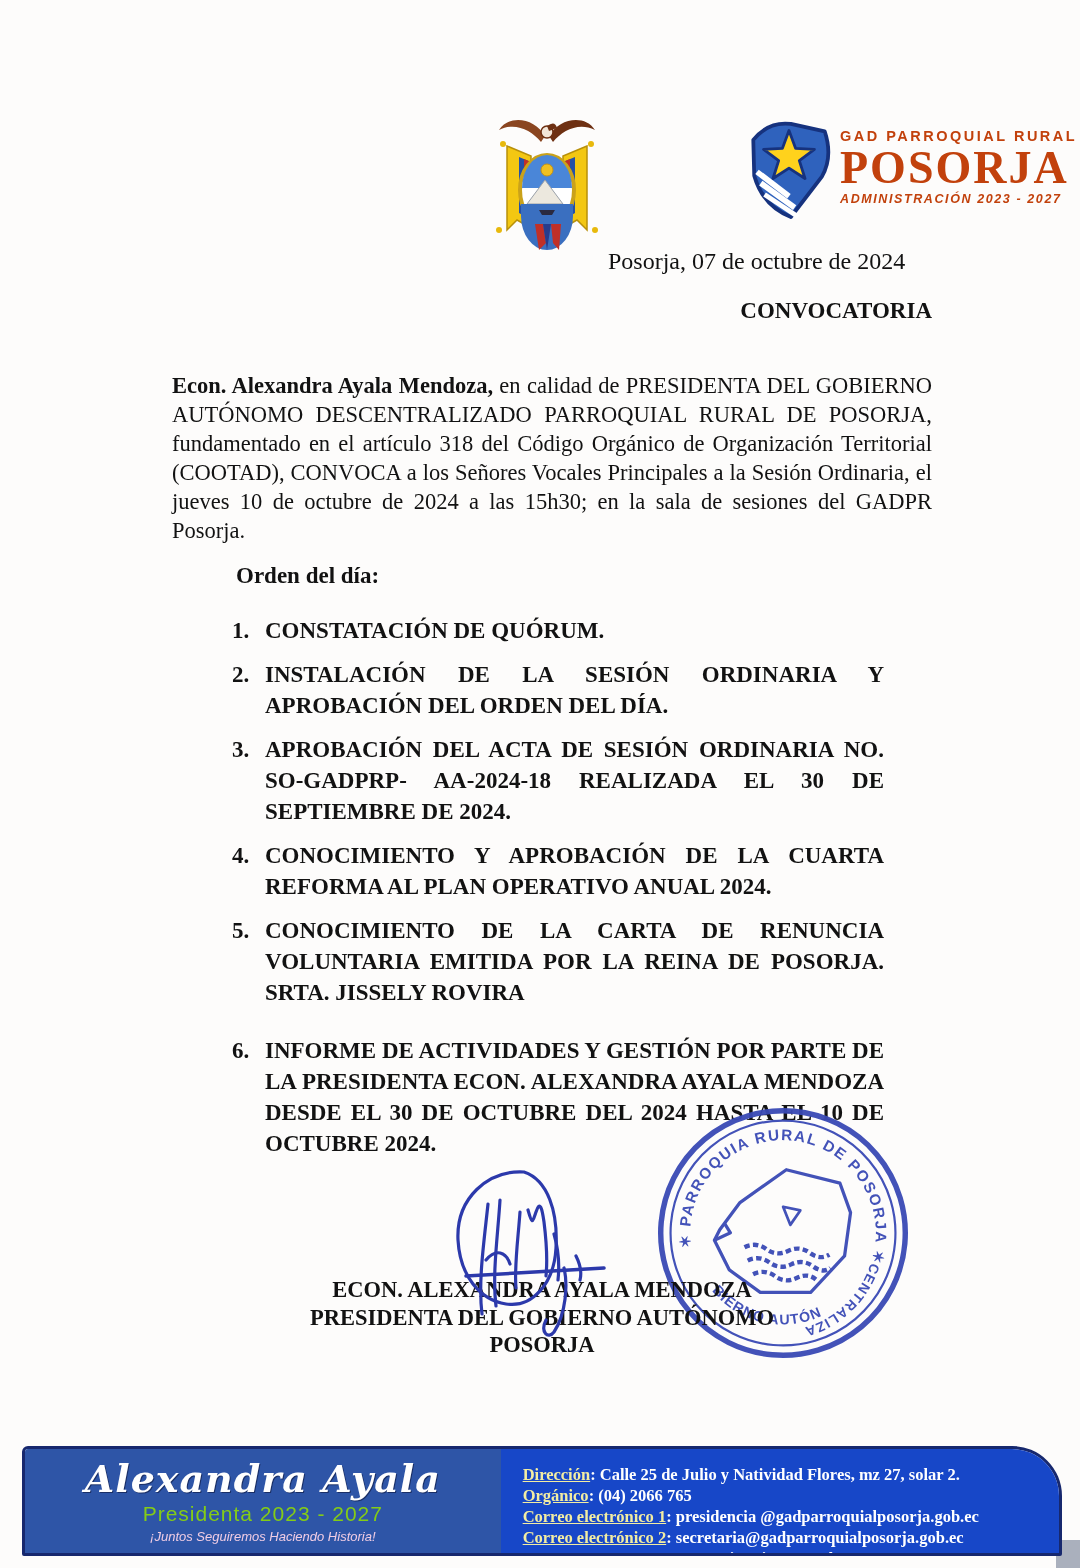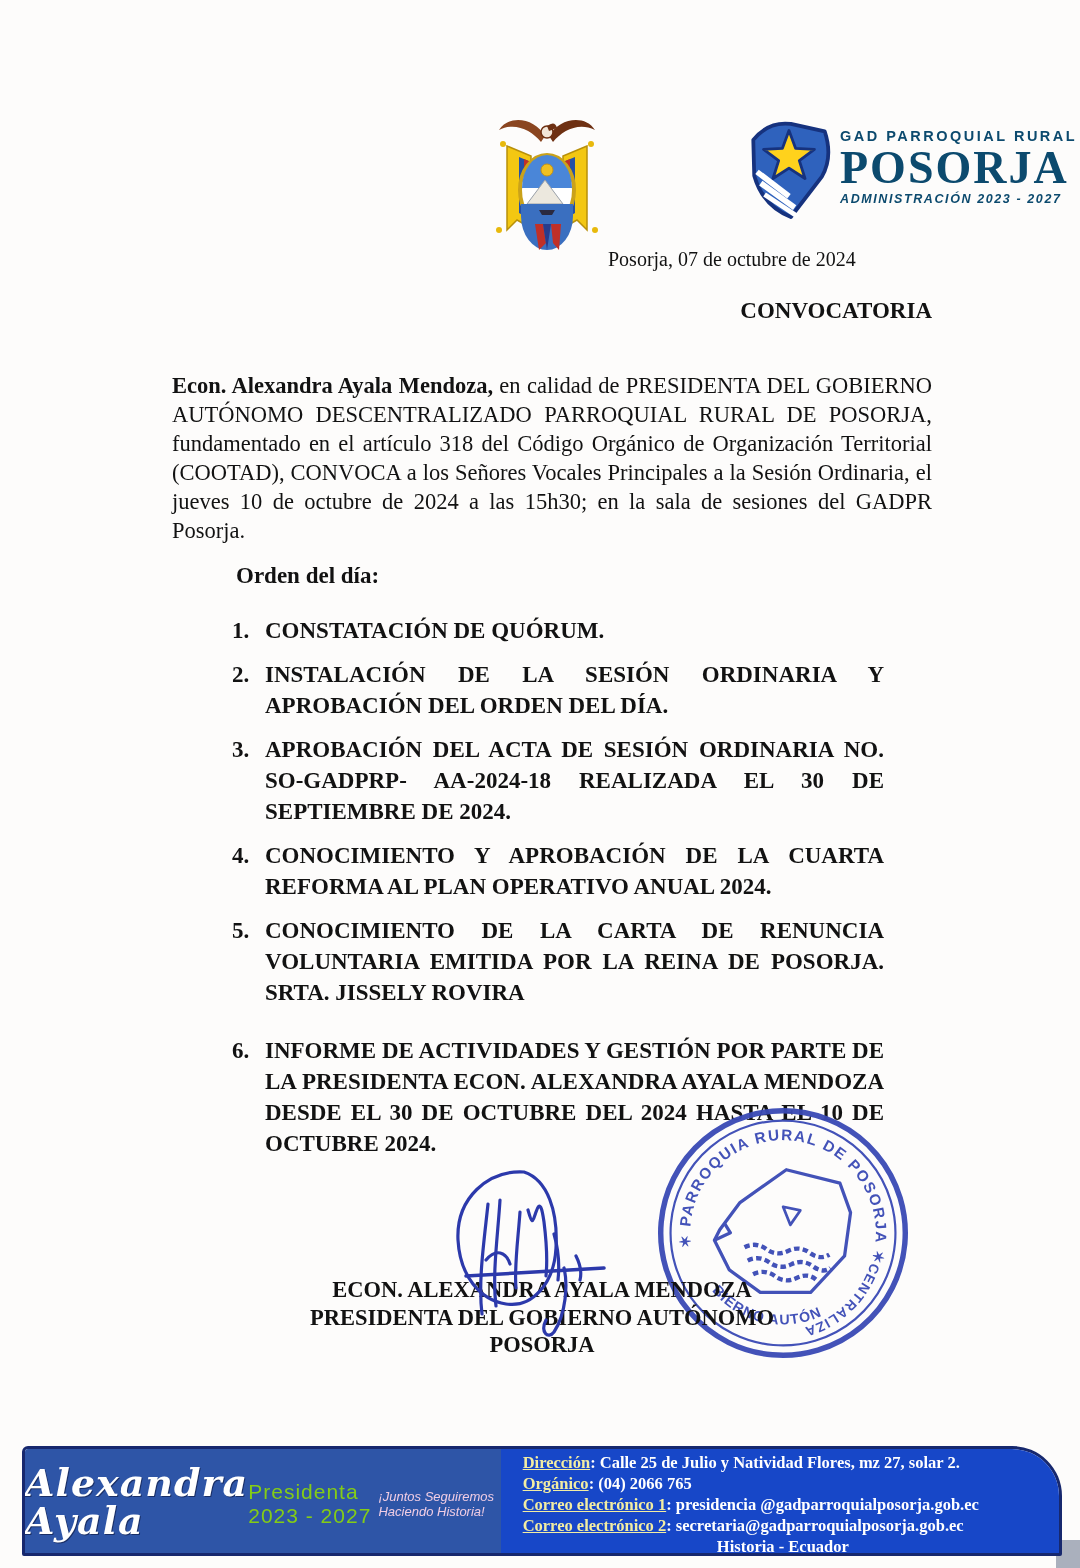--- a/index.html
+++ b/index.html
@@ -10,45 +10,45 @@
     margin: 0 auto;
     background: #fdfcfb;
     font-family: "Liberation Serif", serif;
     color: #121212;
     overflow: hidden;
   }
   
   .coat { position: absolute; left: 487px; top: 110px; width: 120px; height: 140px; }
   .logo { position: absolute; left: 742px; top: 116px; width: 306px; height: 116px; display: flex; align-items: flex-start; }
   .logo-shield { width: 94px; height: 108px; flex: 0 0 auto; }
-  .logo-text { padding-top: 12px; margin-left: 4px; color: #0c4a6e; }
+  .logo-text { padding-top: 12px; margin-left: 4px; color: #c2410c; }
   .logo-line1 { font-family: "Liberation Sans", sans-serif; font-size: 14.5px; font-weight: bold; letter-spacing: 2.5px; white-space: nowrap; }
   .logo-line2 { font-size: 46px; font-weight: bold; letter-spacing: 2px; line-height: 1.05; white-space: nowrap; }
   .logo-line3 { font-family: "Liberation Sans", sans-serif; font-size: 12.5px; font-weight: bold; font-style: italic; letter-spacing: 1.6px; white-space: nowrap; }
-  .dateline { position: absolute; left: 608px; top: 248px; font-size: 20px; white-space: nowrap; }
+  .dateline { position: absolute; left: 608px; top: 248px; font-size: 24px; white-space: nowrap; }
   
   .title { position: absolute; left: 172px; top: 297px; width: 760px; text-align: right; font-weight: bold; font-size: 23px; line-height: 28px; }
   
   .para { position: absolute; left: 172px; top: 371px; width: 760px; font-size: 22.5px; line-height: 29px; text-align: justify; }
   .para b { font-weight: bold; }
   
   .orden { position: absolute; left: 236px; top: 563px; font-weight: bold; font-size: 23px; }
   .agenda { position: absolute; left: 232px; top: 615px; width: 652px; }
   .item { display: flex; margin-bottom: 13px; font-weight: bold; font-size: 23px; line-height: 31px; }
   .item .num { width: 33px; flex: 0 0 auto; }
   .item .txt { flex: 1 1 auto; text-align: justify; }
   .item.gap-before { margin-top: 27px; }
   
   .sig-text { position: absolute; left: 272px; top: 1276px; width: 540px; text-align: center; font-weight: bold; font-size: 22.5px; line-height: 27.5px; z-index: 2; }
   .sig-ink { position: absolute; left: 436px; top: 1164px; width: 180px; height: 180px; z-index: 3; }
   .stamp { position: absolute; left: 652px; top: 1102px; width: 262px; height: 262px; z-index: 1; transform: rotate(5deg); opacity: 0.95; }
   
   .footer { position: absolute; left: 22px; top: 1446px; width: 1040px; height: 110px; display: flex; border: 3px solid #17286e; border-radius: 6px 50px 2px 2px; overflow: hidden; z-index: 4; }
-  .footer-left { width: 46%; background: #2e55a7; display: flex; flex-direction: row; align-items: center; justify-content: center; padding-top: 2px; }
-  .footer-right { flex: 1; background: #1747c8; padding: 3px 16px 0 22px; color: #fff; font-weight: bold; font-size: 16.5px; line-height: 21px; font-family: "Liberation Serif", serif; }
+  .footer-left { width: 46%; background: #2e55a7; display: flex; flex-direction: column; align-items: center; justify-content: center; padding-top: 2px; }
+  .footer-right { flex: 1; background: #1747c8; padding: 15px 16px 0 22px; color: #fff; font-weight: bold; font-size: 16.5px; line-height: 21px; font-family: "Liberation Serif", serif; }
   .script-name { font-family: "DejaVu Serif", serif; font-style: italic; font-weight: bold; font-size: 38px; color: #ffffff; line-height: 1.0; letter-spacing: 1px; text-shadow: 1px 1px 0 #1a2f66; }
   .footer-sub { font-family: "Liberation Sans", sans-serif; font-size: 21px; color: #84cc16; margin-top: 4px; letter-spacing: 1px; }
   .footer-slogan { font-family: "Liberation Sans", sans-serif; font-style: italic; font-size: 13px; color: #f0cde4; margin-top: 3px; }
   .f-label { color: #f3eda2; text-decoration: underline; }
   .f-center { text-align: center; }
   .corner-artifact { position: absolute; left: 1056px; top: 1540px; width: 24px; height: 28px; background: #aab0bd; z-index: 3; }
 </style>
 </head>
 <body>
 

